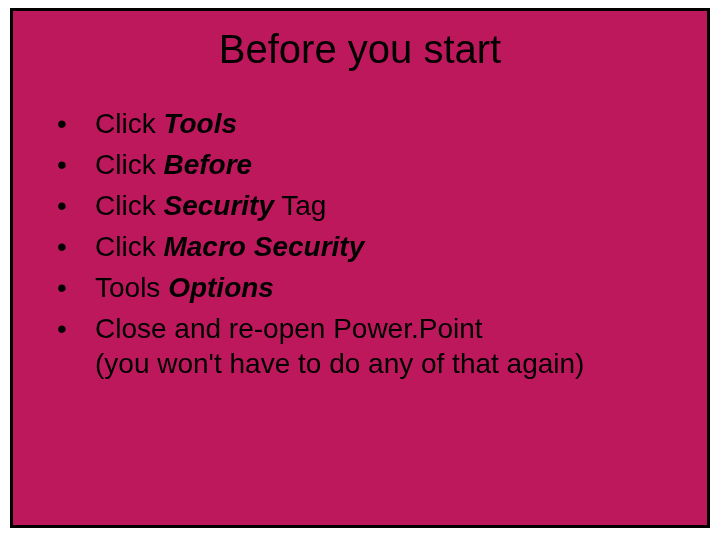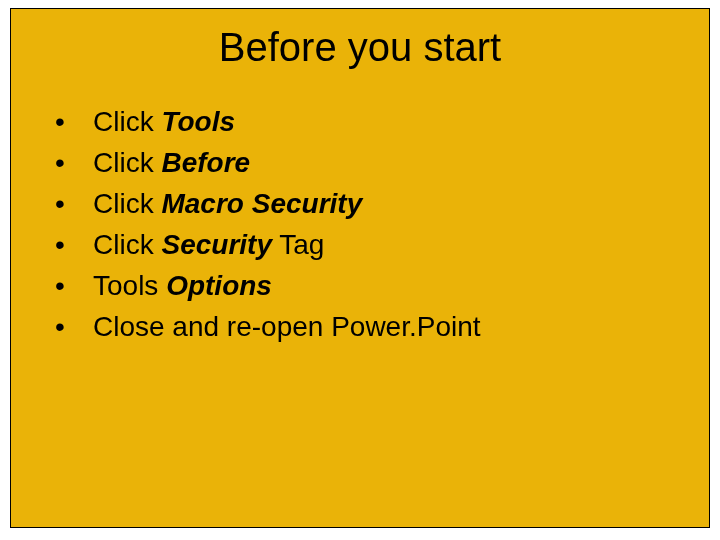--- a/index.html
+++ b/index.html
@@ -8,22 +8,22 @@
     width: 720px;
     height: 540px;
     background: #ffffff;
     font-family: Arial, Helvetica, sans-serif;
   }
   .slide {
     box-sizing: border-box;
     width: 700px;
     height: 520px;
     margin: 8px auto;
-    border: 1px solid #000000;
-    background: #eab308;
+    border: 3px solid #000000;
+    background: #be185d;
     padding: 12px 30px 20px 30px;
     color: #000;
   }
   .title {
     text-align: center;
     font-size: 40px;
     font-weight: 400;
     margin: 4px 0 34px 0;
   }
   ul.bullets {
@@ -66,29 +66,30 @@
 
     <li>
       <span>Click </span><span class="em">Tools</span>
     </li>
 
     <li>
       <span>Click </span><span class="em">Before</span>
     </li>
 
     <li>
-      <span>Click </span><span class="em">Macro Security</span>
+      <span>Click </span><span class="em">Security</span><span> Tag</span>
     </li>
 
     <li>
-      <span>Click </span><span class="em">Security</span><span> Tag</span>
+      <span>Click </span><span class="em">Macro Security</span>
     </li>
 
     <li>
       <span>Tools </span><span class="em">Options</span>
     </li>
 
     <li>
       <span>Close and re-open Power.Point</span>
+      <span class="sub">(you won't have to do any of that again)</span>
     </li>
 
   </ul>
 </div>
 
 </body></html>

